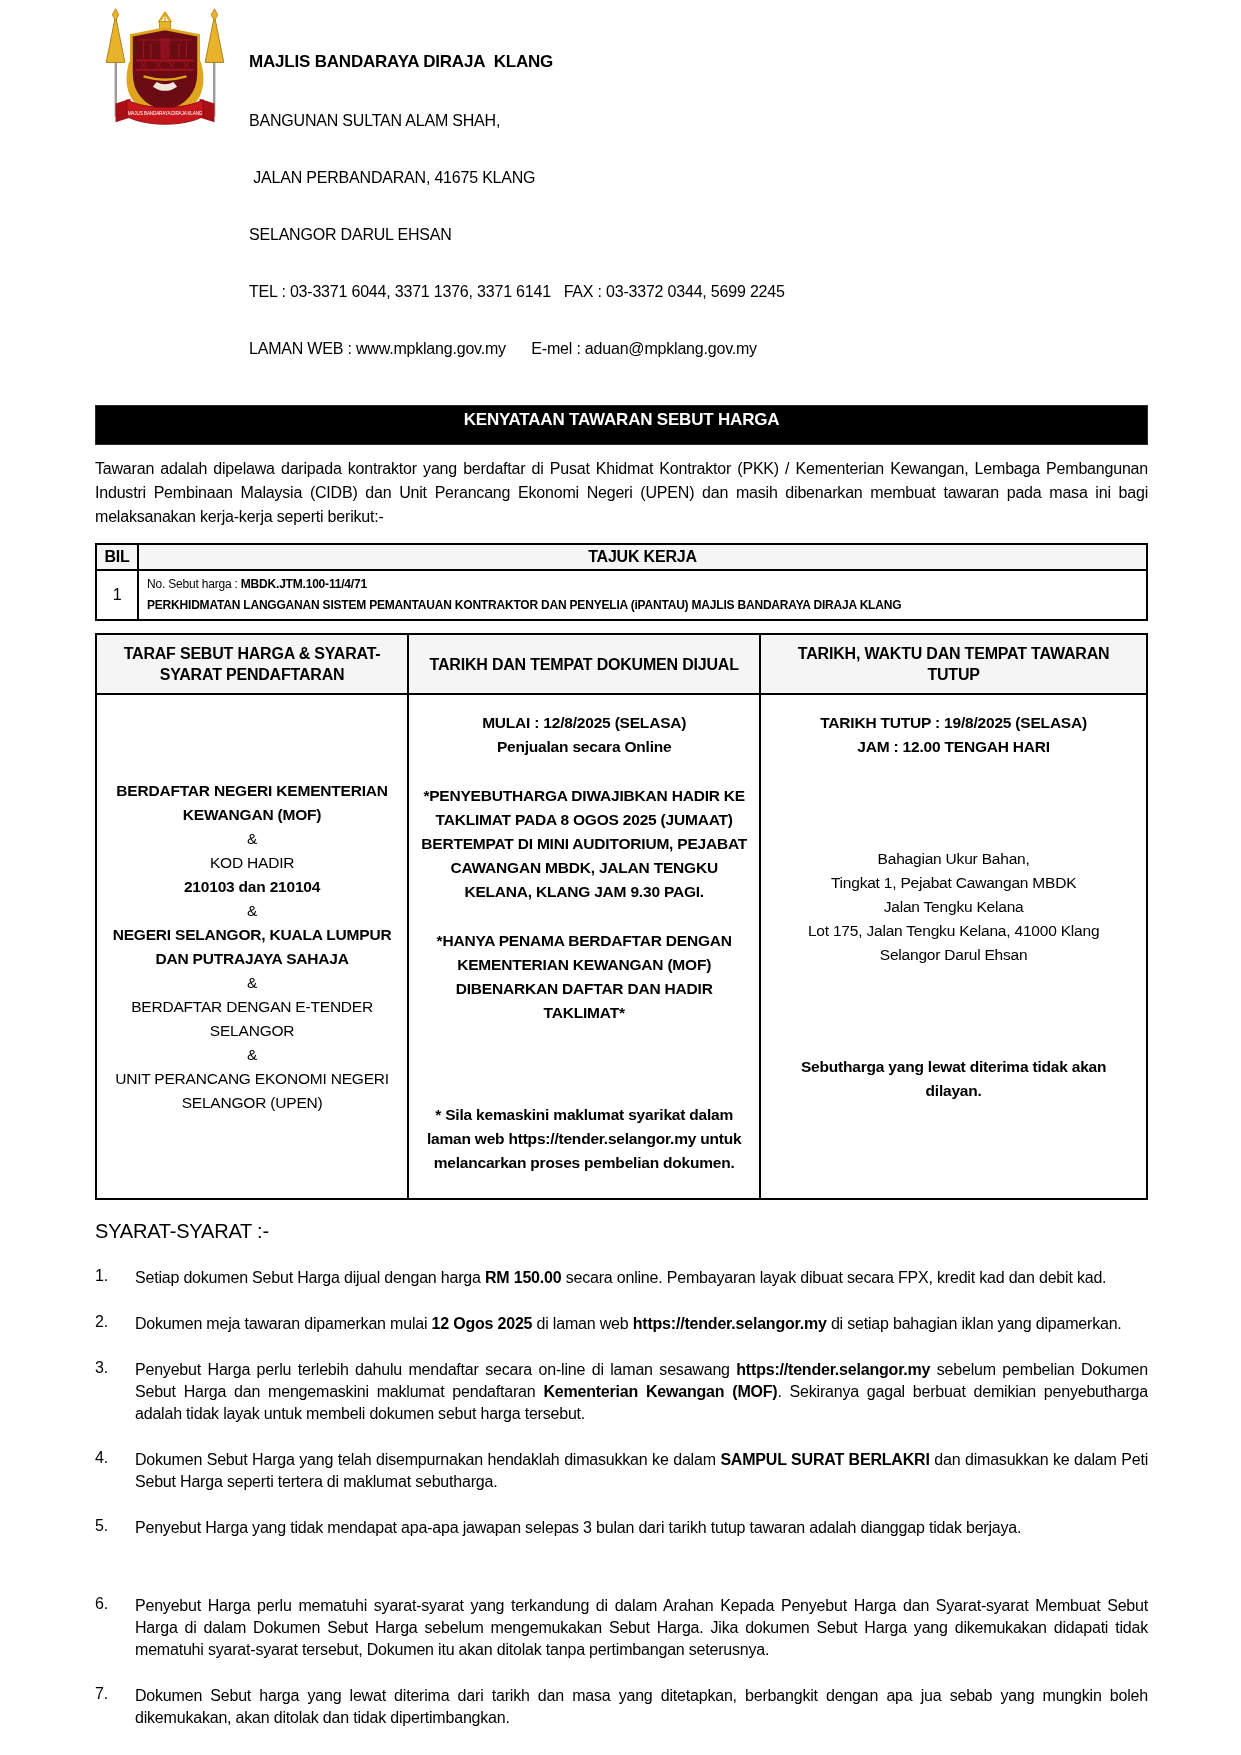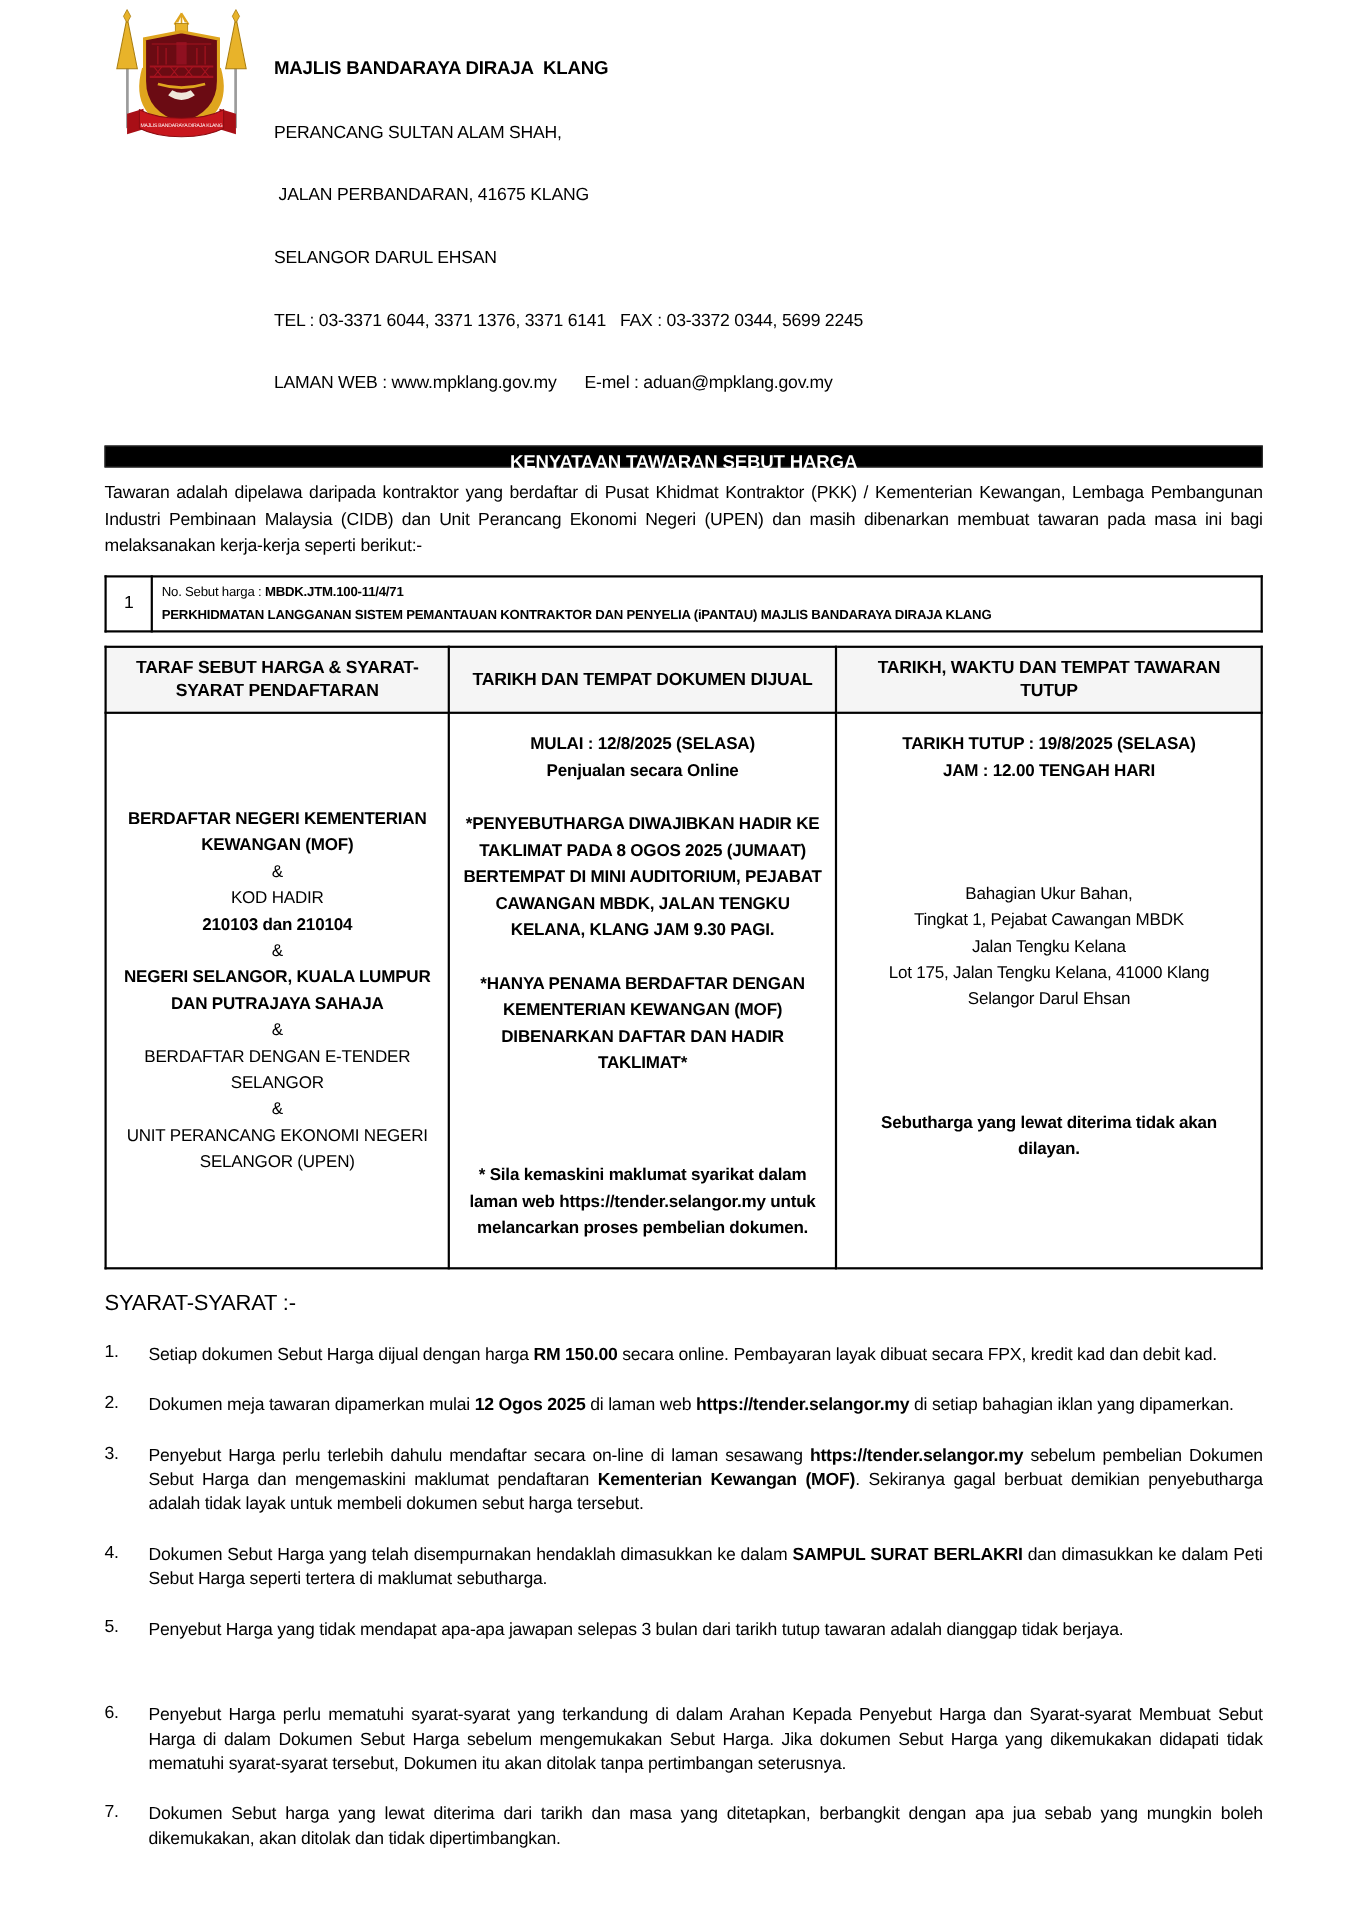--- a/index.html
+++ b/index.html
@@ -13,21 +13,21 @@
 
   
   .hdr { display:flex; align-items:flex-start; }
   .logo { width:140px; height:124px; flex:none; }
   .hdr-text { margin-left:14px; padding-top:8px; line-height:19px; white-space:pre-wrap; }
   .org { font-weight:bold; font-size:17px; margin-bottom:2px; }
 
   
   .banner {
     margin-top:9px; background:#000; color:#fff; border:1px solid #2a2a2a;
-    height:20px; line-height:28px; text-align:center;
+    height:40px; line-height:28px; text-align:center;
     font-weight:bold; font-size:17px;
   }
 
   
   .intro { margin-top:12px; text-align:justify; line-height:24px; font-size:16px; }
 
   
   table { border-collapse:collapse; width:100%; }
   th, td { border:2px solid #000; }
   .job { margin-top:14px; }
@@ -98,36 +98,40 @@
 
       <g>
         <path d="M22,104 L38,99 L38,119 L22,124 Z" fill="#a80f16"></path>
         <path d="M128,104 L112,99 L112,119 L128,124 Z" fill="#a80f16"></path>
         <path d="M34,100 C55,111 95,111 116,100 L116,118 C95,129 55,129 34,118 Z" fill="#c8161d" stroke="#8c0d12" stroke-width="1"></path>
         <text x="75" y="116.5" font-size="5" fill="#ffffff" text-anchor="middle">MAJLIS BANDARAYA DIRAJA KLANG</text>
       </g>
     </svg>
     <div class="hdr-text">
       <div class="org">MAJLIS BANDARAYA DIRAJA  KLANG</div>
-      <div>PERANCANG SULTAN ALAM SHAH,</div>
+      <div>BANGUNAN SULTAN ALAM SHAH,</div>
       <div> JALAN PERBANDARAN, 41675 KLANG</div>
       <div>SELANGOR DARUL EHSAN</div>
       <div>TEL : 03-3371 6044, 3371 1376, 3371 6141   FAX : 03-3372 0344, 5699 2245</div>
       <div>LAMAN WEB : www.mpklang.gov.my      E-mel : aduan@mpklang.gov.my</div>
     </div>
   </div>
 
   <div class="banner">
     <span>KENYATAAN TAWARAN SEBUT HARGA</span>
   </div>
 
   <p class="intro">Tawaran adalah dipelawa daripada kontraktor yang berdaftar di Pusat Khidmat Kontraktor (PKK) / Kementerian Kewangan, Lembaga Pembangunan Industri Pembinaan Malaysia (CIDB) dan Unit Perancang Ekonomi Negeri (UPEN) dan masih dibenarkan membuat tawaran pada masa ini bagi melaksanakan kerja-kerja seperti berikut:-</p>
 
   <table class="job">
     <tbody>
+        <tr>
+      <th class="bil">BIL</th>
+      <th>TAJUK KERJA</th>
+    </tr>
     <tr>
       <td class="bil">1</td>
       <td class="jobcell">
         <div><span>No. Sebut harga : </span><b>MBDK.JTM.100-11/4/71</b></div>
         <div class="b">PERKHIDMATAN LANGGANAN SISTEM PEMANTAUAN KONTRAKTOR DAN PENYELIA (iPANTAU) MAJLIS BANDARAYA DIRAJA KLANG</div>
       </td>
     </tr>
   </tbody>
     </table>
 

